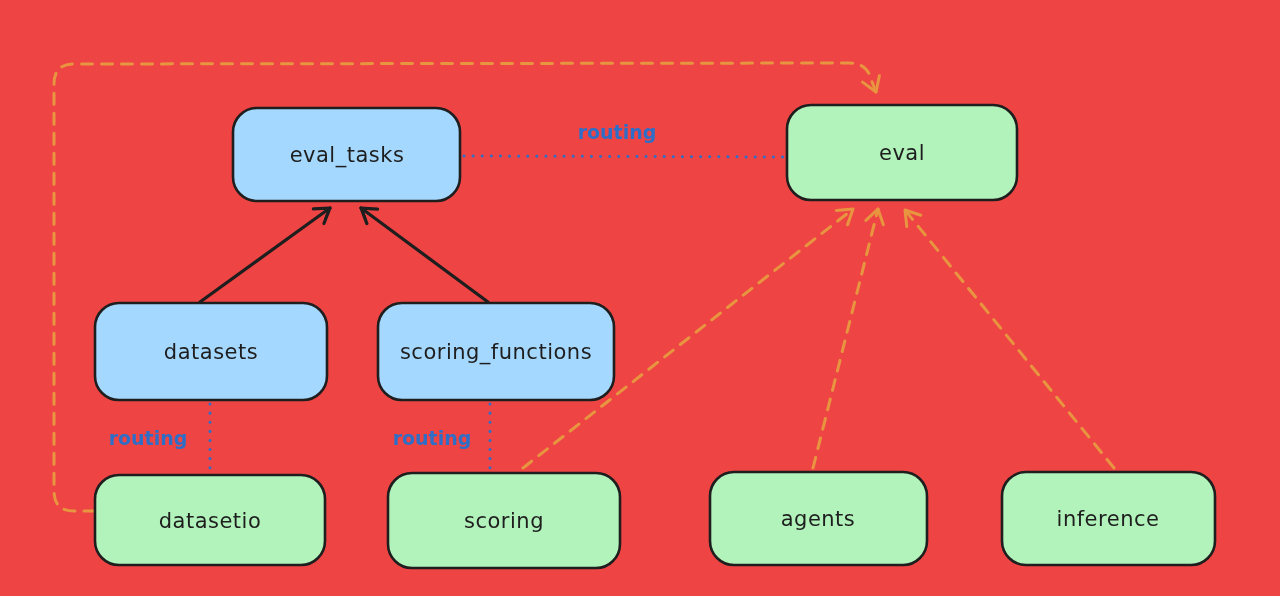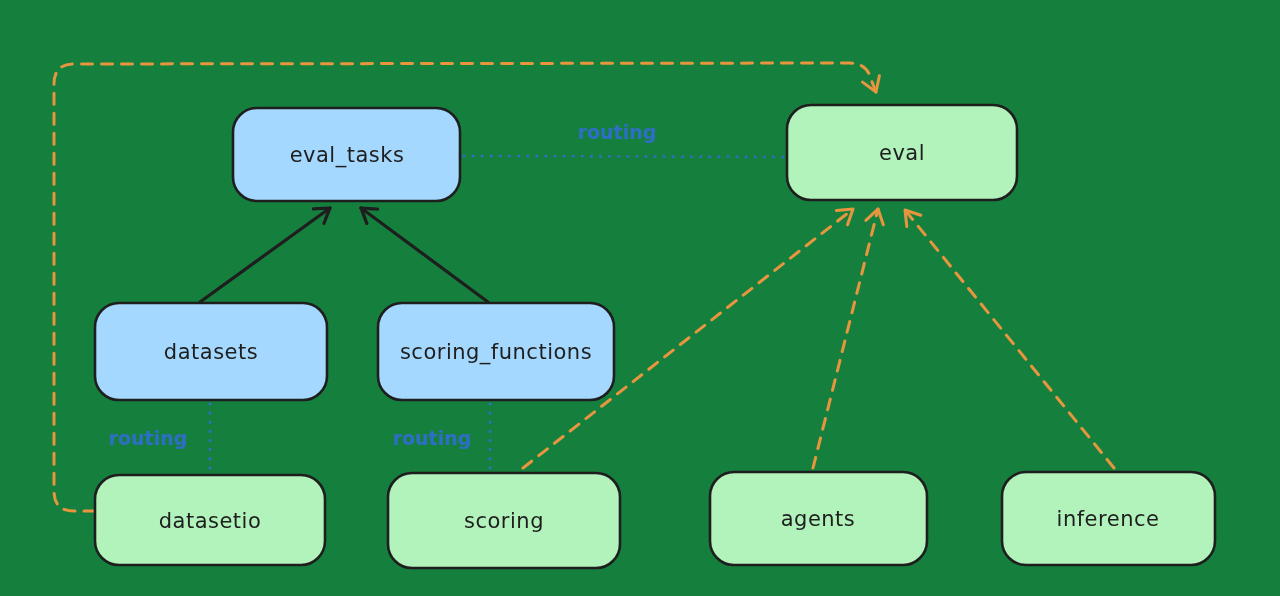--- a/index.html
+++ b/index.html
@@ -8,21 +8,21 @@
     background: #ffffff;
     width: 1280px;
     height: 596px;
     overflow: hidden;
     font-family: "DejaVu Sans", sans-serif;
   }
   .diagram-wrap {
     position: relative;
     width: 1280px;
     height: 596px;
-    background: #15803d;
+    background: #ef4444;
   }
   svg { display: block; }
   .node-rect {
     stroke: #1e1e1e;
     stroke-width: 2.6;
   }
   .node-label {
     fill: #1e1e1e;
     font-size: 21px;
     letter-spacing: 0.5px;

